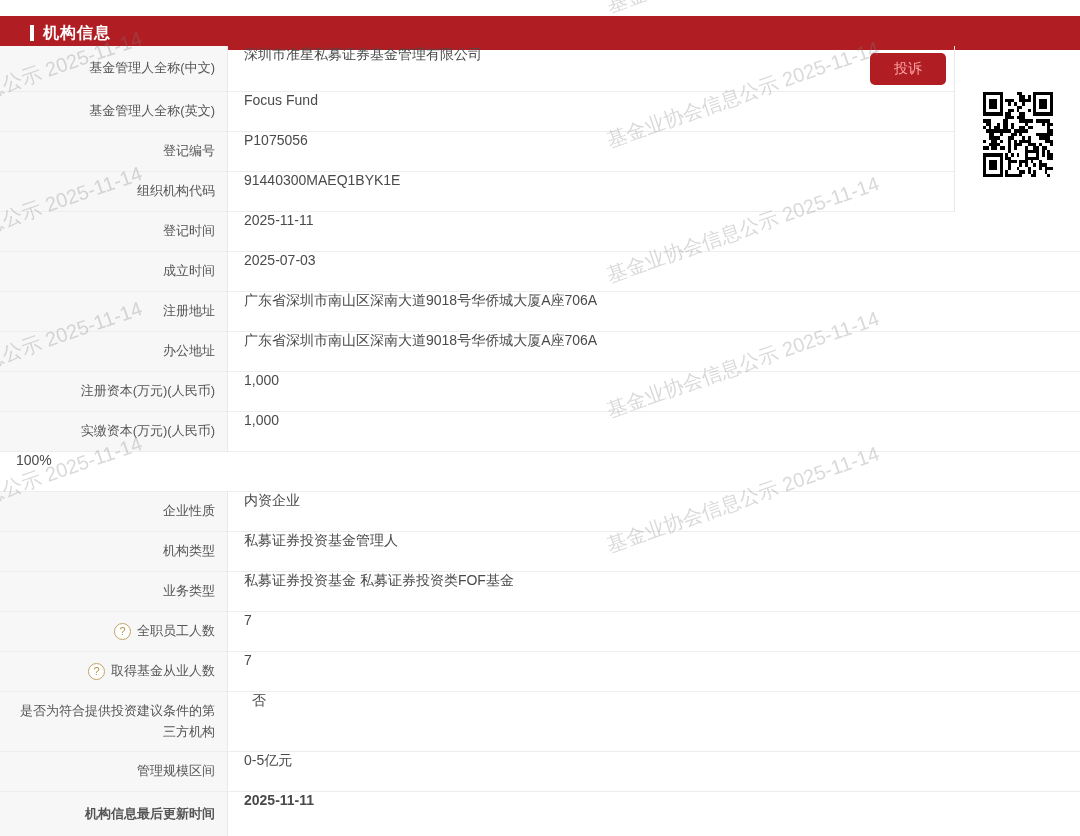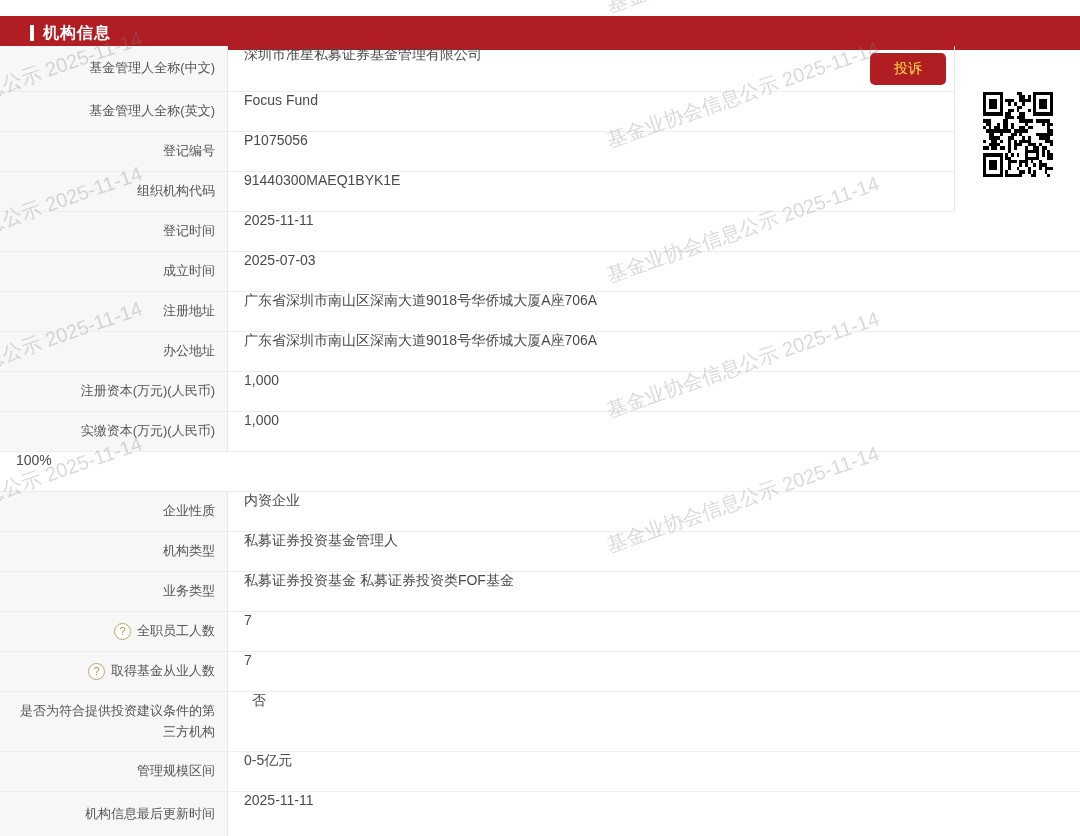--- a/index.html
+++ b/index.html
@@ -17,42 +17,42 @@
   }
   .title-mark { display:inline-block; width:4px; height:16px; background:#fff; margin-right:9px; }
   .header-title { color:#fff; font-size:16px; font-weight:bold; letter-spacing:1px; }
 
   
   .info-table { position:absolute; top:46px; left:0; width:1080px; }
   .row { display:flex; width:1080px; border-bottom:1px solid #ededed; height:40px; }
   .row.narrow { width:955px; border-right:1px solid #e8e8e8; }
   .row.tall  { height:46px; }
   .row.xtall { height:60px;gap:8px; }
-  .row.last  { height:44px; border-bottom:none; }
+  .row.last  { height:44px; border-bottom:none;font-weight:bold; }
   .row-label {
     width:228px; background:#f7f7f7; border-right:1px solid #e8e8e8;
     display:flex; align-items:center; justify-content:flex-end;
     text-align:right; padding:4px 12px 4px 8px;
     color:#555; font-size:13px; line-height:1.55;
   }
   .row-value {
     flex:1; display:flex; align-items:flex-start; padding-left:16px;
     color:#4a4a4a; font-size:14px; position:relative;
   }
   .help-icon {
     flex:none; width:17px; height:17px; border-radius:50%;
     border:1px solid #c2a268; color:#b8934a; font-size:11px; line-height:15px;
     display:inline-flex; align-items:center; justify-content:center;
     margin-right:6px; cursor:pointer; background:#fff;
   }
 
   
   .complaint-btn {
     position:absolute; right:8px; top:50%; transform:translateY(-50%);
-    background:#B01D23; color:#fde047; border:none; border-radius:5px;
+    background:#B01D23; color:#fca5a5; border:none; border-radius:5px;
     padding:7px 24px; font-size:14px; cursor:pointer;
     font-family:Liberation Mono, monospace;
   }
 
   
   .qr-box { position:absolute; left:983px; top:92px; width:70px; height:85px; }
 
   
   .wm-layer { position:absolute; inset:0; pointer-events:none; z-index:50; overflow:hidden; }
   .wm {

